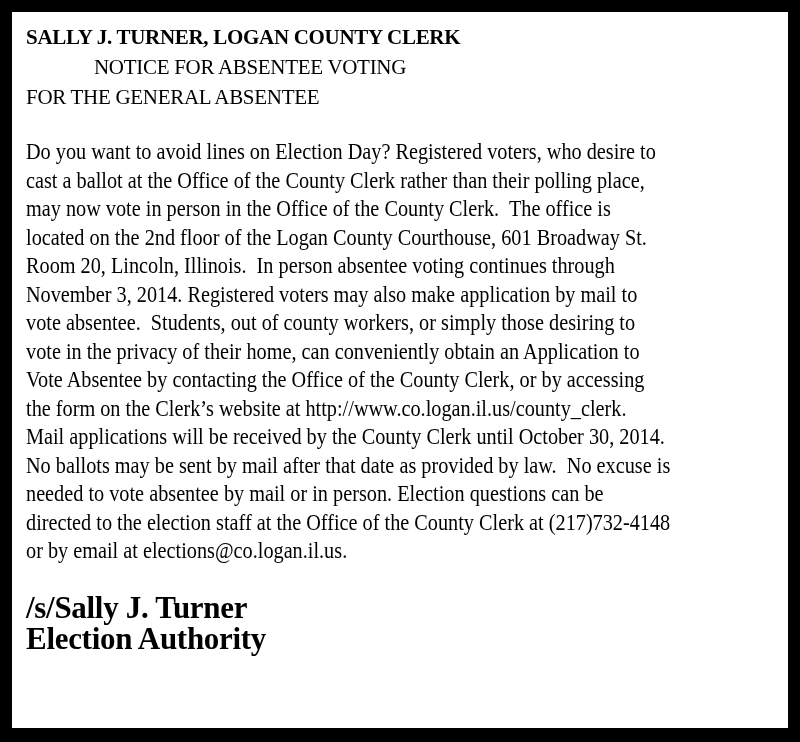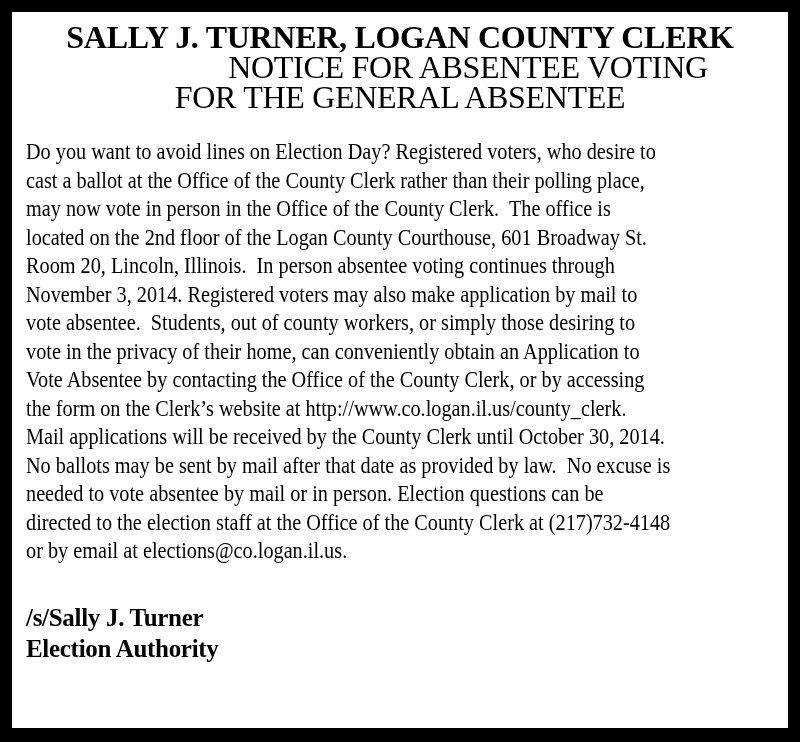--- a/index.html
+++ b/index.html
@@ -20,22 +20,22 @@
     font-family: "Liberation Serif", "DejaVu Serif", serif;
     color: #000000;
   }
   .inner {
     box-sizing: border-box;
     width: 100%;
     height: 100%;
     padding: 10px 14px 0 14px;
   }
   .header {
-    text-align: center;
-    font-size: 32px;
+    text-align: left;
+    font-size: 21px;
     line-height: 30px;
     letter-spacing: -0.3px;
   }
   .header .title {
     font-weight: bold;
   }
   .header .line2 {
     position: relative;
     left: 68px;
   }
@@ -44,23 +44,23 @@
     transform: scaleX(0.9);
     transform-origin: 0 0;
     width: 900px;
   }
   .body-text {
     white-space: pre;
     font-size: 22.5px;
     line-height: 28.5px;
   }
   .signature {
-    margin-top: 36px;
+    margin-top: 26px;
     font-weight: bold;
-    font-size: 25px;
+    font-size: 31px;
     line-height: 31px;
     letter-spacing: -0.3px;
   }
 </style>
 </head>
 <body>
 
 <div class="page">
   <div class="inner">
 

